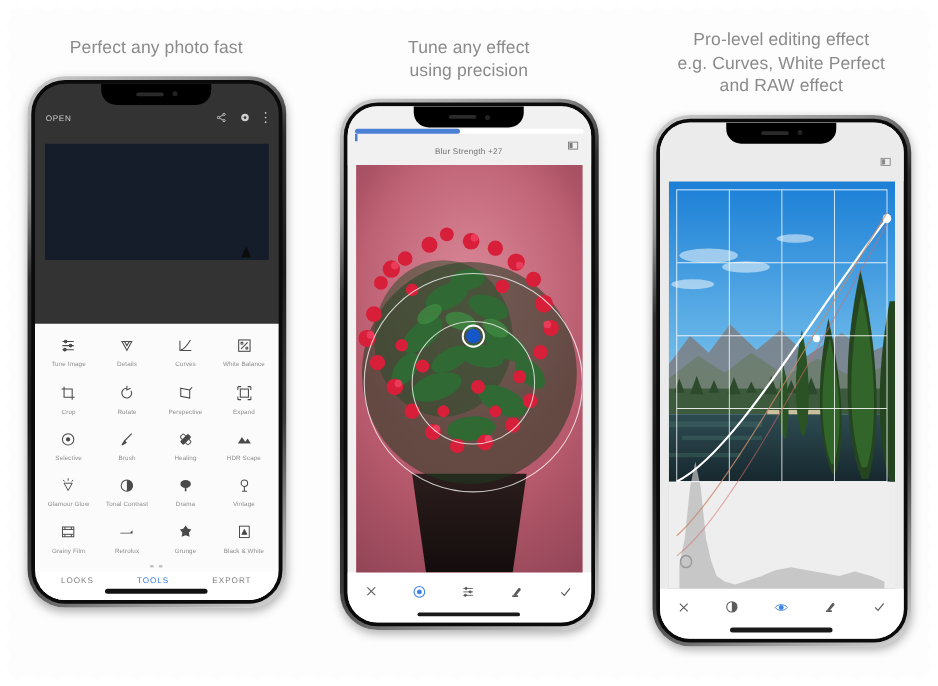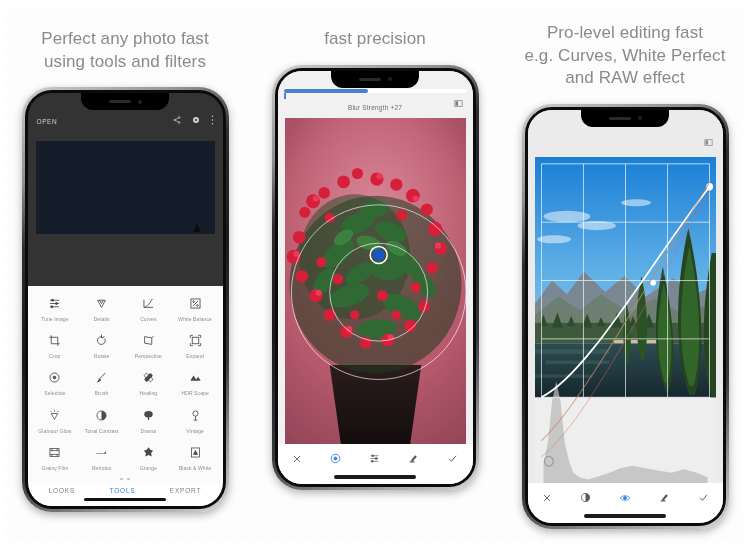--- a/index.html
+++ b/index.html
@@ -17,21 +17,21 @@
   .scallop.top{top:0;left:0;width:750px;height:12px;}
   .scallop.bottom{bottom:0;left:0;width:750px;height:12px;}
   .scallop.left{top:0;left:0;width:12px;height:549px;}
   .scallop.right{top:0;right:0;width:12px;height:549px;}
 
   .panels{position:absolute;top:0;left:0;width:750px;height:549px;display:flex;}
   .panel{flex:1;display:flex;flex-direction:column;align-items:center;}
 
   .caption{
     text-align:center;color:#8a8a8a;
-    font-size:17px;line-height:1.33;
+    font-size:14px;line-height:1.33;
     font-weight:400;
     margin-top:28px;
     letter-spacing:.1px;
   }
   .cap3{margin-top:22px;}
   .cap-l{display:block;}
 
   
   .phone{
     position:relative;
@@ -164,21 +164,20 @@
   </svg>
   <svg class="scallop right" viewBox="0 0 12 549" preserveAspectRatio="none">
     <path d="M12,0 L12,549 L8,549 Q0,541 8,533 Q0,525 8,517 Q0,509 8,501 Q0,493 8,485 Q0,477 8,469 Q0,461 8,453 Q0,445 8,437 Q0,429 8,421 Q0,413 8,405 Q0,397 8,389 Q0,381 8,373 Q0,365 8,357 Q0,349 8,341 Q0,333 8,325 Q0,317 8,309 Q0,301 8,293 Q0,285 8,277 Q0,269 8,261 Q0,253 8,245 Q0,237 8,229 Q0,221 8,213 Q0,205 8,197 Q0,189 8,181 Q0,173 8,165 Q0,157 8,149 Q0,141 8,133 Q0,125 8,117 Q0,109 8,101 Q0,93 8,85 Q0,77 8,69 Q0,61 8,53 Q0,45 8,37 Q0,29 8,21 Q0,13 8,5 L8,0 Z" fill="#ffffff"></path>
   </svg>
 
   <div class="panels">
 
     <div class="panel">
       <div class="caption">
         <span class="cap-l">Perfect any photo fast</span>
-        <span class="cap-l">using tools and filters</span>
       </div>
 
       <div class="phone">
         <div class="phone-inner">
           <div class="screen p1-screen">
             <div class="notch">
               <span class="spk"></span>
                 <span class="cam"></span>
             </div>
 
@@ -427,21 +426,22 @@
             </div>
 
             <div class="homebar"></div>
           </div>
         </div>
       </div>
     </div>
 
     <div class="panel">
       <div class="caption">
-        <span class="cap-l">fast precision</span>
+        <span class="cap-l">Tune any effect</span>
+        <span class="cap-l">using precision</span>
       </div>
 
       <div class="phone">
         <div class="phone-inner">
           <div class="screen p2-screen">
             <div class="notch">
               <span class="spk"></span>
                 <span class="cam"></span>
             </div>
 
@@ -597,21 +597,21 @@
             </div>
 
             <div class="homebar light"></div>
           </div>
         </div>
       </div>
     </div>
 
     <div class="panel">
       <div class="caption cap3">
-        <span class="cap-l">Pro-level editing fast</span>
+        <span class="cap-l">Pro-level editing effect</span>
         <span class="cap-l">e.g. Curves, White Perfect</span>
         <span class="cap-l">and RAW effect</span>
       </div>
 
       <div class="phone">
         <div class="phone-inner">
           <div class="screen p3-screen">
             <div class="notch">
               <span class="spk"></span>
                 <span class="cam"></span>

